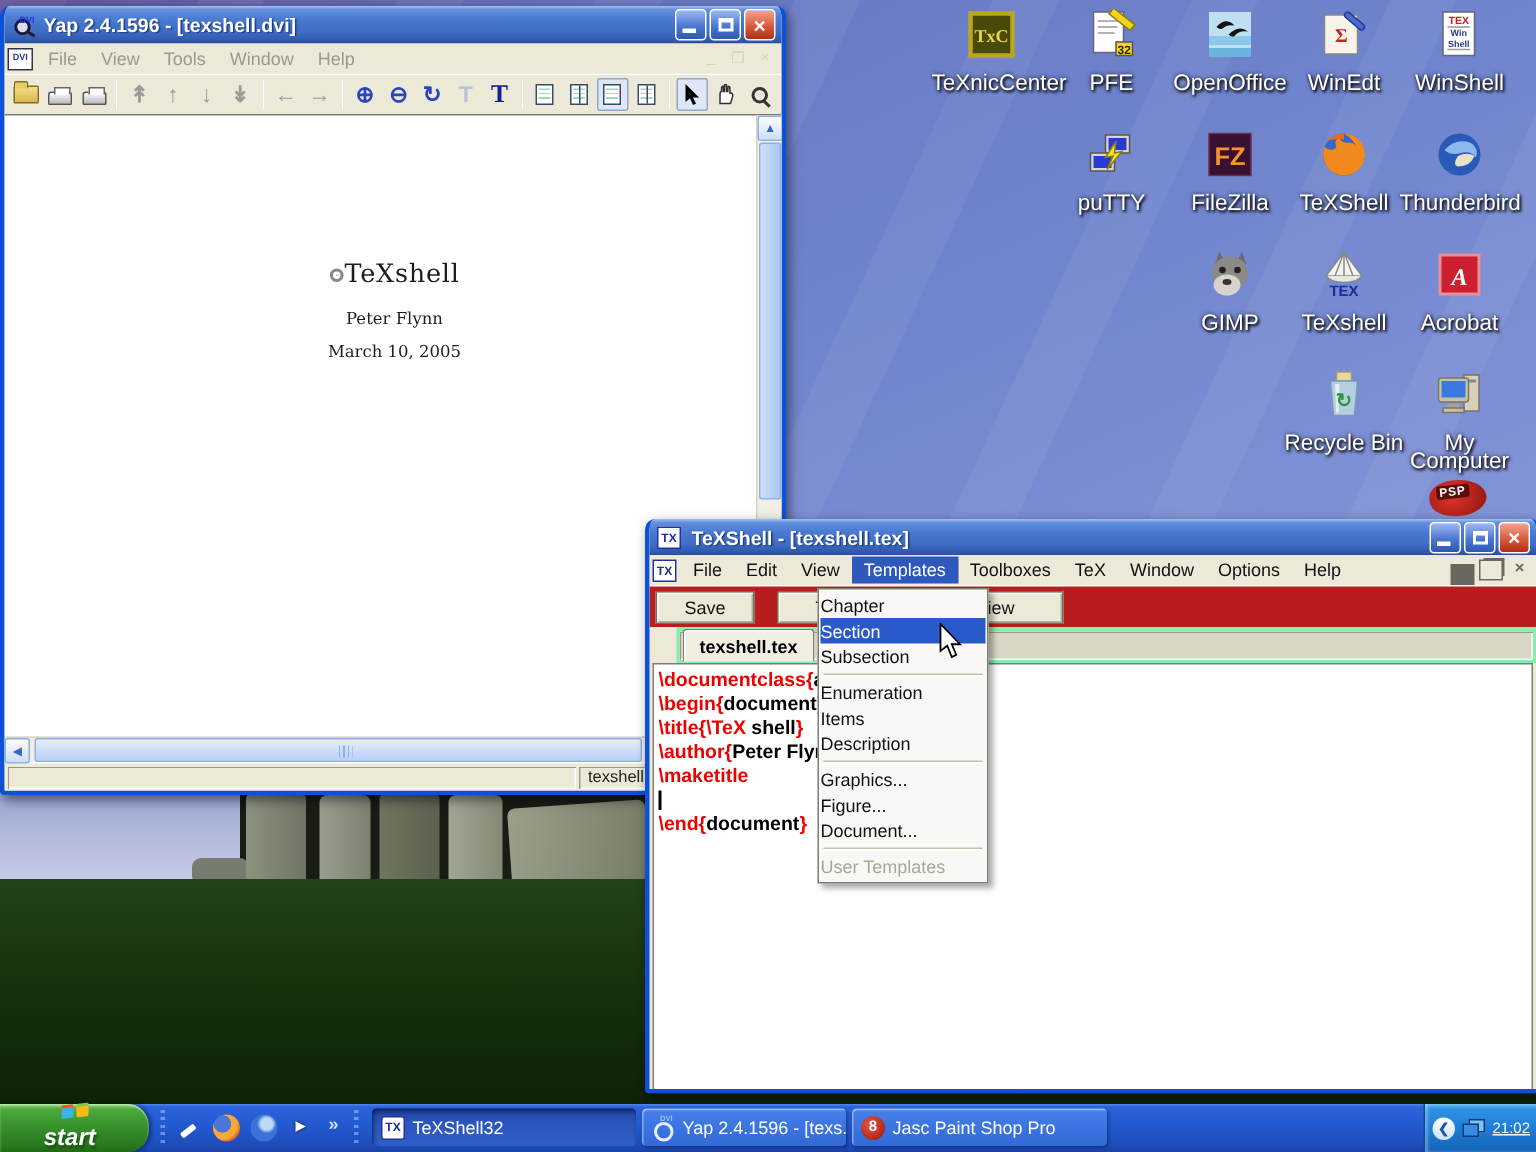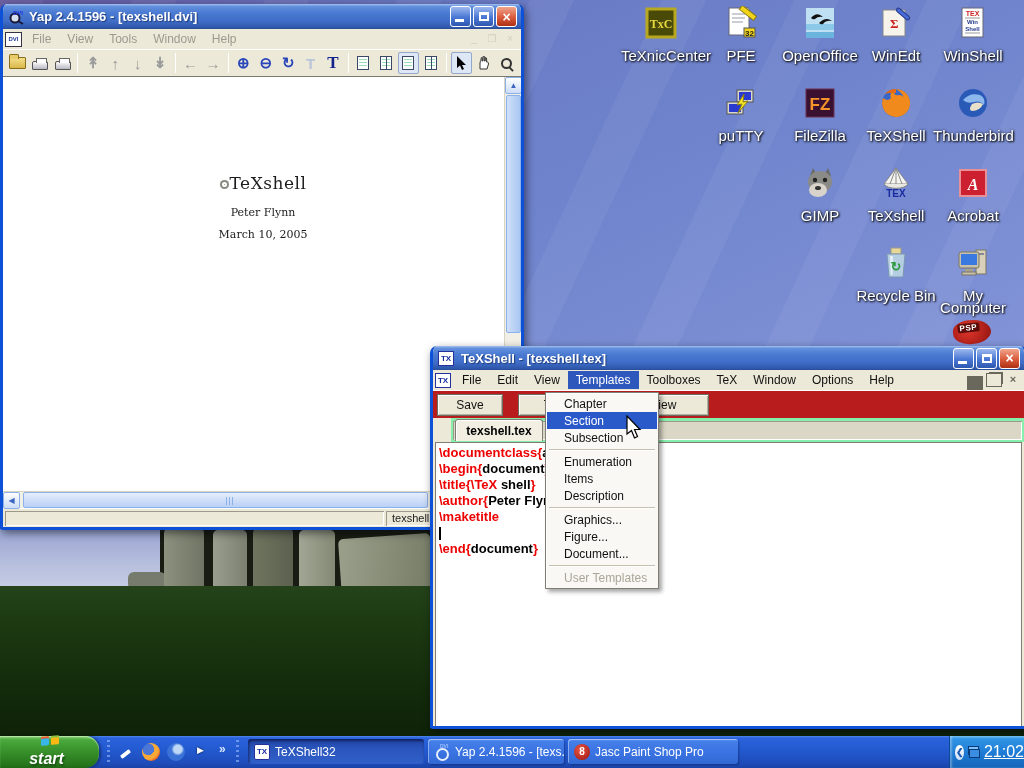--- a/index.html
+++ b/index.html
@@ -143,21 +143,21 @@
   .ts-status { height:21px; flex:0 0 21px; background:#ece9d8; display:flex; gap:2px; padding:2px 2px 1px 2px;
     font-size:11px; border-top:1px solid #fff; position:relative;}
   .ts-status .sp-pos { width:100px; }
   .grip { position:absolute; right:1px; bottom:1px; width:13px; height:13px;
     background:repeating-linear-gradient(135deg, transparent 0 3px, #9c998a 3px 4px, #fff 4px 5px); }
 
   
   .dropdown { position:absolute; left:545px; top:392px; width:114px; background:#f9f8f5;
     border:1px solid #7f7d74; box-shadow:inset 1px 1px 0 #fff, 3px 3px 4px rgba(0,0,0,.35);
     padding:2px 1px; z-index:60; font-size:12px; }
-  .mitem { height:17px; display:flex; align-items:center; padding-left:17px; color:#111; white-space:nowrap;}
+  .mitem { height:17px; display:flex; align-items:center; color:#111; white-space:nowrap;}
   .mitem.selected { background:#2a5ac9; color:#fff; }
   .mitem.disabled { color:#aaa698; }
   .msep { height:1px; background:#c4c0b0; margin:3px 2px; box-shadow:0 1px 0 #fff; }
 
   
   .cursor { position:absolute; left:626px; top:415px; z-index:99; }
 
   
   .taskbar { position:absolute; left:0; bottom:0; width:1024px; height:32px; z-index:120;
     background:linear-gradient(180deg,#5187ee 0%,#2a63dd 6%,#2359cf 45%,#1e4cba 85%,#1a43a6 100%); }
@@ -198,21 +198,21 @@
   .tray { position:absolute; right:0; top:0; width:75px; height:32px;
     background:linear-gradient(180deg,#66bbf4 0%,#2f93e4 10%,#1d7ad4 55%,#1465b8 100%);
     border-left:1px solid #0c4a98; box-shadow:inset 2px 0 2px rgba(255,255,255,.3);
     display:flex; align-items:center; gap:5px; padding-left:5px; }
   .tray-chev { width:15px; height:15px; border-radius:50%; background:linear-gradient(180deg,#fff,#cfe0f8);
     color:#1a5ab0; font-size:9px; font-weight:bold; display:flex; align-items:center; justify-content:center; }
   .tray-net { width:15px; height:12px; position:relative; }
   .tray-net:before, .tray-net:after { content:""; position:absolute; width:9px; height:7px;
     background:#7ec0f8; border:1px solid #0a3a78; }
   .tray-net:before { right:0; top:0; } .tray-net:after { left:0; bottom:0; background:#3a8de0; }
-  .tray-clock { color:#fff; font-size:16px;text-decoration:underline; }
+  .tray-clock { color:#fff; font-size:10px;text-decoration:underline; }
 
   svg { display:block; }
 </style>
 </head>
 <body>
 
 <div class="scene">
   <div class="scene-sky"></div>
   <div class="stone-back"></div>
   <div class="stone s1"></div>

